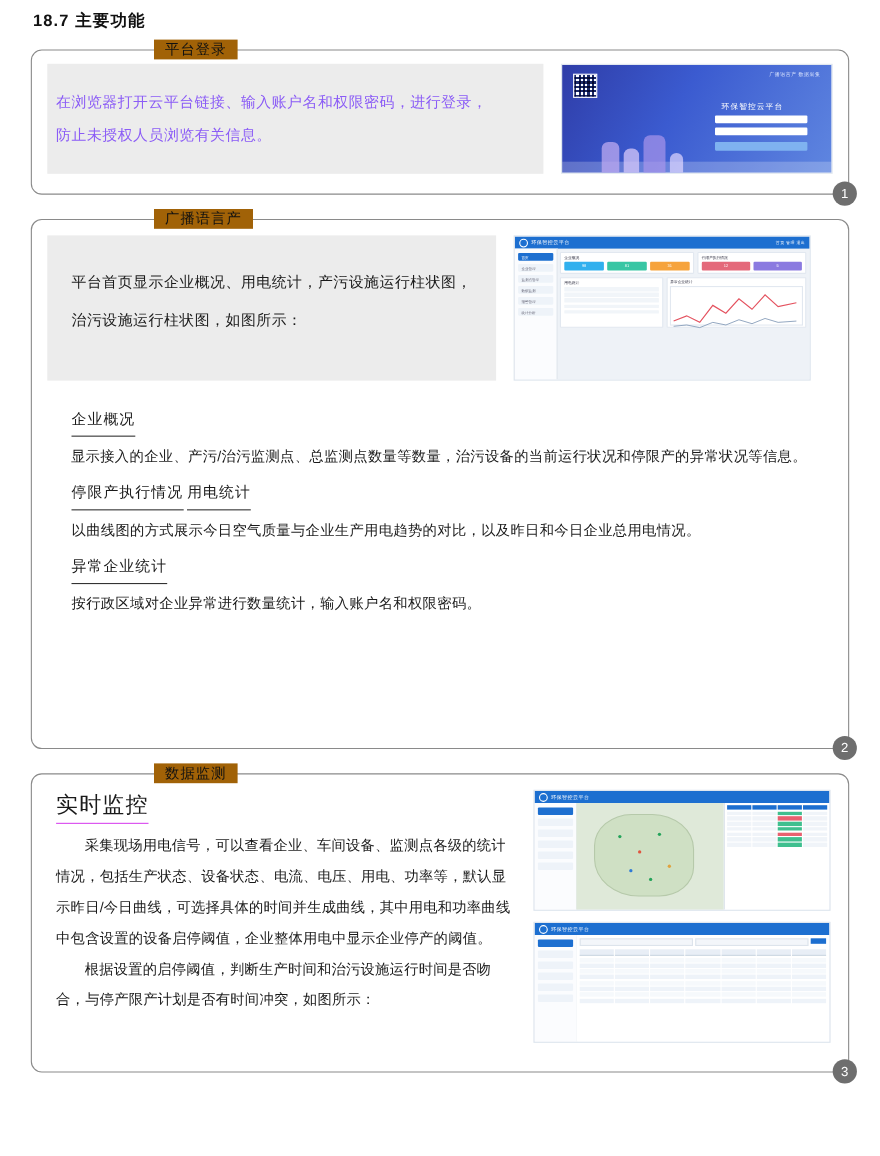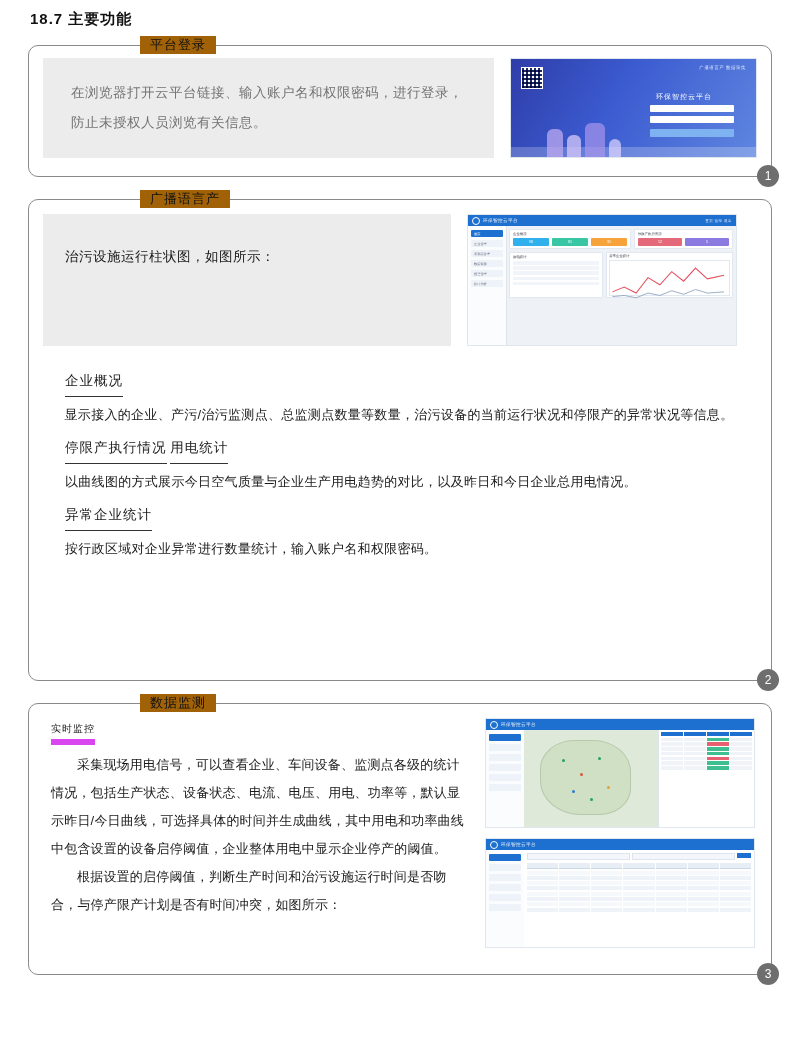--- a/index.html
+++ b/index.html
@@ -77,25 +77,25 @@
     box-sizing: border-box;
     height: 100%;
   }
   .grey-panel {
     background: #ececec;
     box-sizing: border-box;
   }
   .b1-text {
     width: 490px;
     height: 100px;
-    padding: 20px 22px 0 28px;
+    padding: 20px 22px 0 8px;
     font-size: 13.5px;
     line-height: 30px;
     letter-spacing: 0.5px;
-    color: #737373;
+    color: #8b5cf6;
   }
   .b1-shot {
     width: 270px;
     height: 100px;
     margin-left: 16px;
     position: relative;
     overflow: hidden;
     border: 1px solid #dfe6ee;
     box-sizing: border-box;
   }
@@ -298,22 +298,22 @@
     display: flex;
     padding: 14px 14px 0 22px;
   }
   .b3-text {
     width: 430px;
     box-sizing: border-box;
     padding-right: 10px;
   }
   .b3-h {
     display: inline-block;
-    font-size: 10px;
-    border-bottom: 6px solid #d946ef;
+    font-size: 20px;
+    border-bottom: 1px solid #d946ef;
     padding-bottom: 3px;
     letter-spacing: 1px;
     margin-bottom: 6px;
   }
   .b3-p {
     font-size: 13px;
     line-height: 28px;
     text-indent: 26px;
     letter-spacing: .2px;
   }
@@ -412,20 +412,21 @@
       </div>
     </div>
     <div class="badge">1</div>
   </div>
 
   <div class="block b2">
     <div class="block-legend">广播语言产</div>
 
     <div class="b2-top">
       <div class="grey-panel b2-text">
+        <div>平台首页显示企业概况、用电统计，产污设施运行柱状图，</div>
         <div>治污设施运行柱状图，如图所示：</div>
       </div>
 
       <div class="b2-shot">
         <div class="dash">
           <div class="d-head">
             <span class="d-logo"></span>
             <span>环保智控云平台</span>
             <span class="d-head-right">首页   管理   退出</span>
           </div>

